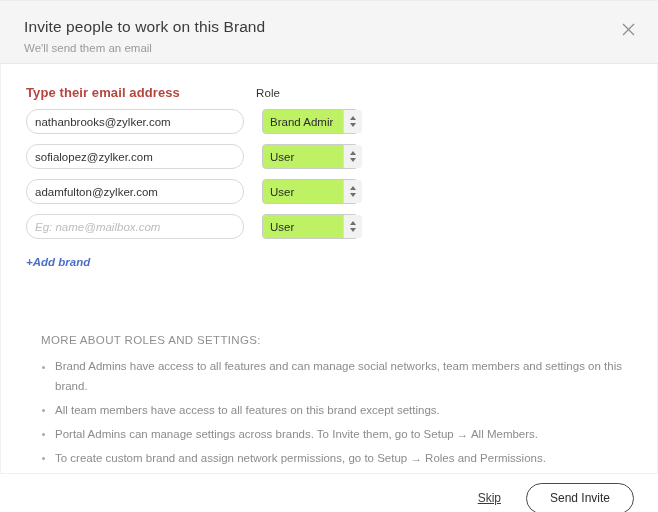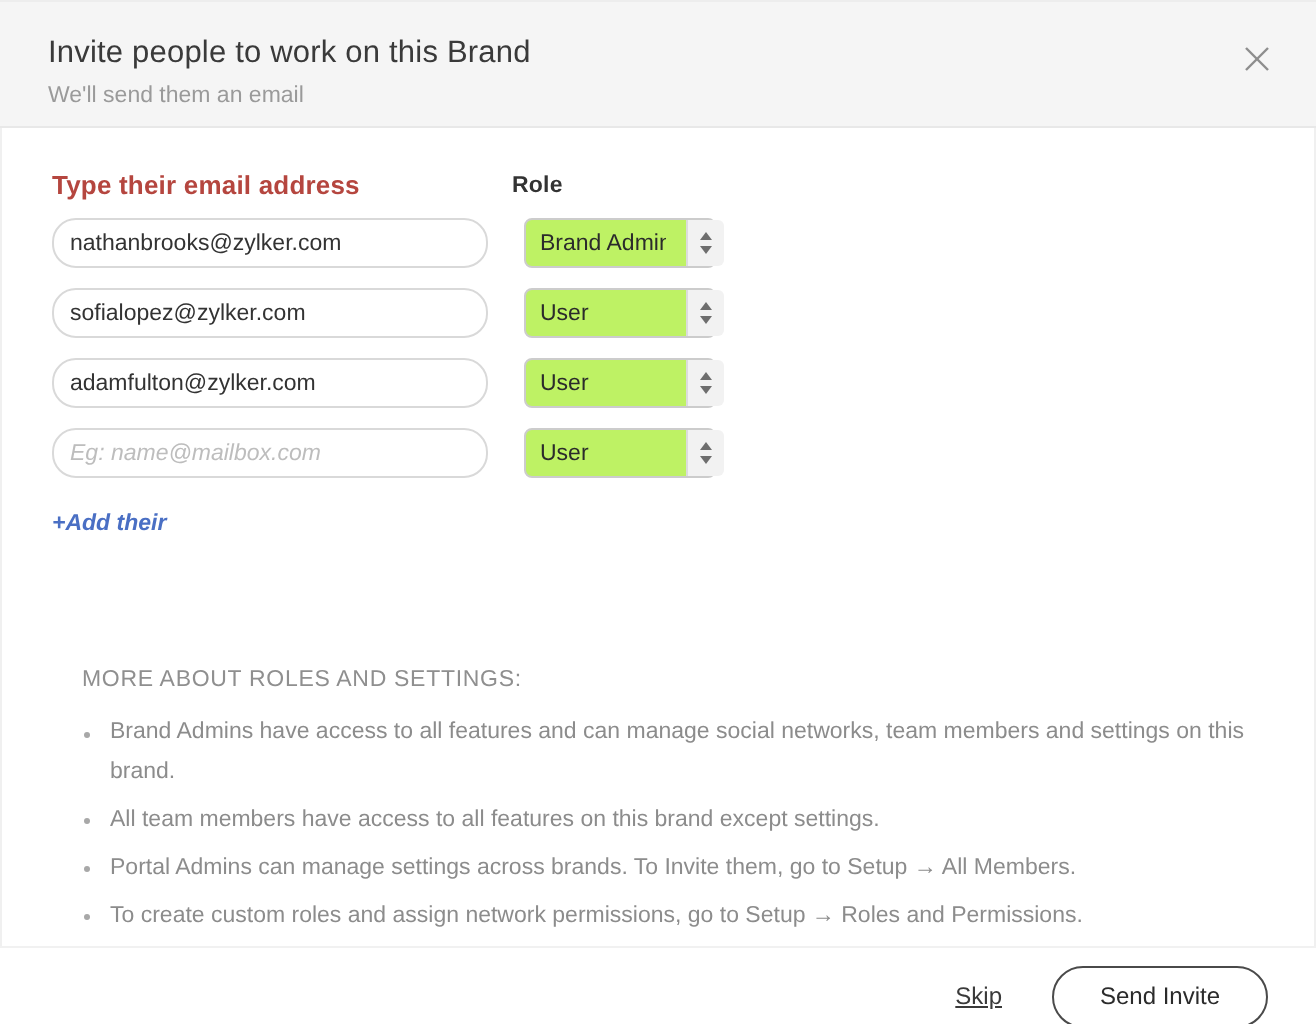--- a/index.html
+++ b/index.html
@@ -88,21 +88,21 @@
   }
   .col-email-head {
     width: 230px;
     font-size: 13px;
     font-weight: bold;
     color: #b5463f;
     letter-spacing: 0.1px;
   }
   .col-role-head {
     font-size: 11.5px;
-    font-weight: bold;
+    font-weight: normal;
     color: #333333;
     letter-spacing: 0.1px;
   }
 
   .invite-row {
     display: flex;
     align-items: center;
     margin-bottom: 10px;
   }
   .email-input {
@@ -326,30 +326,30 @@
           <select class="role-select">
             <option>User</option>
           </select>
           <span class="stepper">
             <span class="arrow-up"></span>
               <span class="arrow-down"></span>
           </span>
         </div>
       </div>
 
-      <a class="add-more">+Add their</a>
+      <a class="add-more">+Add brand</a>
     </div>
 
     <div class="info-block">
       <div class="info-heading">MORE ABOUT ROLES AND SETTINGS:</div>
       <ul class="info-list">
         <li>Brand Admins have access to all features and can manage social networks, team members and settings on this brand.</li>
         <li>All team members have access to all features on this brand except settings.</li>
         <li>Portal Admins can manage settings across brands. To Invite them, go to Setup → All Members.</li>
-        <li>To create custom roles and assign network permissions, go to Setup → Roles and Permissions.</li>
+        <li>To create custom brand and assign network permissions, go to Setup → Roles and Permissions.</li>
       </ul>
     </div>
 
   </div>
 
   <div class="dialog-footer">
     <a class="skip-link">Skip</a>
     <button class="send-invite-btn">Send Invite</button>
   </div>
 

